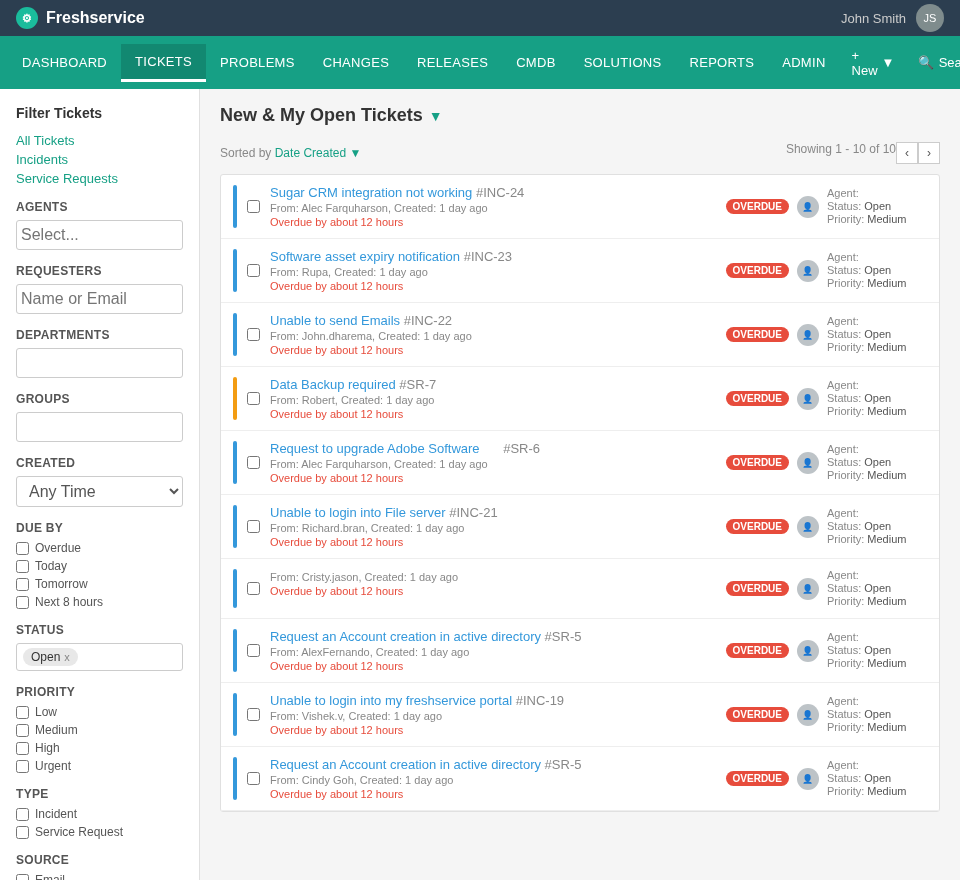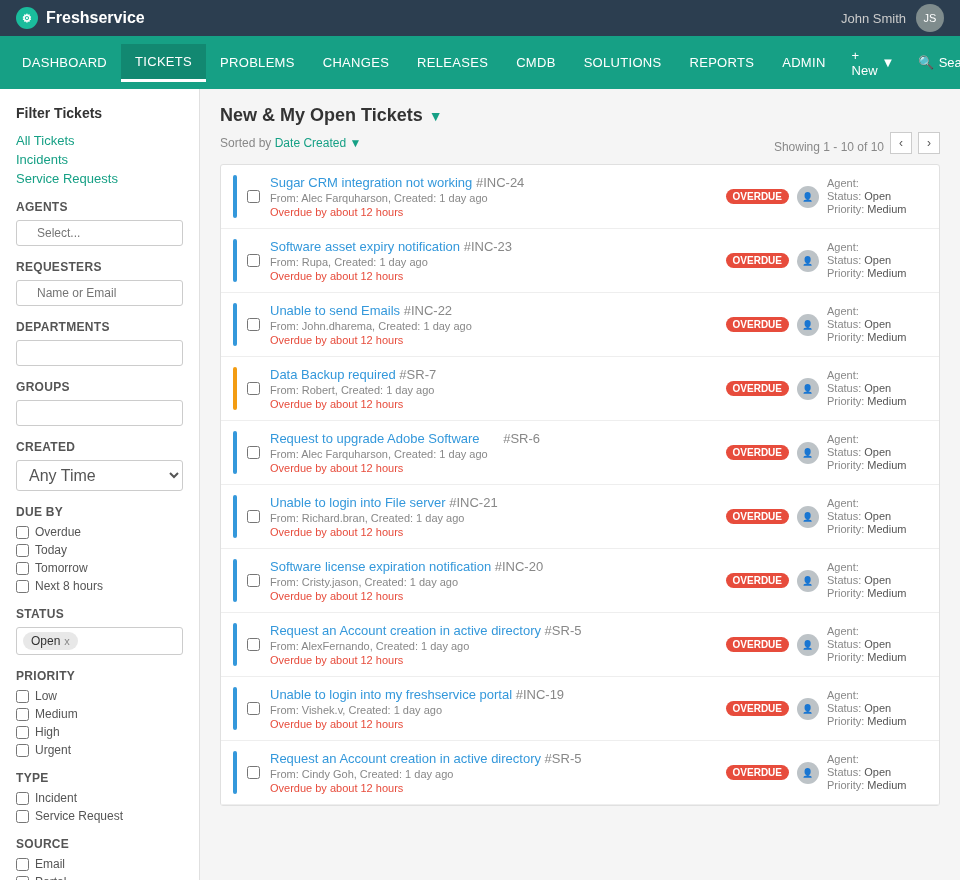--- a/index.html
+++ b/index.html
@@ -23,36 +23,36 @@
 
     
     .main-layout { display: flex; min-height: calc(100vh - 74px - 40px); }
 
     
     .sidebar { width: 200px; background: #fff; padding: 16px; border-right: 1px solid #e0e0e0; flex-shrink: 0; }
     .sidebar-title { font-size: 14px; font-weight: bold; color: #333; margin-bottom: 12px; }
     .sidebar-links a { display: block; color: #16a085; font-size: 13px; margin-bottom: 4px; text-decoration: none; cursor: pointer; }
     .sidebar-section { margin-top: 14px; }
     .sidebar-section-title { font-size: 12px; font-weight: bold; color: #555; margin-bottom: 6px; text-transform: uppercase; letter-spacing: 0.3px; }
-    .sidebar input[type="text"] { width: 100%; border: 1px solid #ccc; border-radius: 3px; padding: 5px 20px; font-size: 12px; color: #be185d; }
+    .sidebar input[type="text"] { width: 100%; border: 1px solid #ccc; border-radius: 3px; padding: 5px 4px; font-size: 16px; color: #be185d; }
     .sidebar select { width: 100%; border: 1px solid #ccc; border-radius: 3px; padding: 5px 8px; font-size: 16px; color: #555; background: #fff; }
     .sidebar-due-options label { display: flex; align-items: center; gap: 6px; font-size: 12px; color: #555; margin-bottom: 4px; cursor: pointer; }
     .status-tag { display: inline-flex; align-items: center; background: #e8e8e8; border-radius: 10px; padding: 2px 8px; font-size: 12px; gap: 4px; }
     .status-tag .x { cursor: pointer; color: #888; font-size: 11px; }
     .priority-opts label, .type-opts label, .source-opts label, .tags-opts label { display: flex; align-items: center; gap: 6px; font-size: 12px; color: #555; margin-bottom: 4px; cursor: pointer; }
 
     
     .content { flex: 1; padding: 16px 20px; }
-    .content-header { display: flex; align-items: center; justify-content: space-between; margin-bottom: 6px; }
+    .content-header { display: flex; align-items: center; justify-content: space-between; margin-bottom: 16px; }
     .page-title { font-size: 18px; font-weight: bold; color: #333; display: flex; align-items: center; gap: 6px; }
     .page-title .dropdown-arrow { color: #16a085; font-size: 14px; cursor: pointer; }
     .sort-row { display: flex; align-items: center; justify-content: space-between; margin-bottom: 10px; }
     .sort-label { font-size: 12px; color: #888; }
     .sort-label span { color: #16a085; cursor: pointer; }
-    .showing-label { font-size: 12px; color: #888; display: flex; align-items: flex-end; gap: 6px; }
+    .showing-label { font-size: 12px; color: #888; display: flex; align-items: flex-start; }
     .page-btn { width: 22px; height: 22px; border: 1px solid #ccc; background: #fff; cursor: pointer; display: inline-flex; align-items: center; justify-content: center; font-size: 12px; color: #555; }
 
     
     .action-bar { display: flex; align-items: center; gap: 4px; padding: 8px 0; border-bottom: 1px solid #e0e0e0; margin-bottom: 0; }
     .action-bar .chk { margin-right: 4px; }
     .action-btn { border: 1px solid #ccc; background: #fff; color: #555; padding: 4px 10px; font-size: 12px; border-radius: 3px; cursor: pointer; }
     .export-btn { margin-left: auto; color: #16a085; font-size: 12px; cursor: pointer; font-weight: 500; border: none; background: none; }
 
     
     .ticket-list { background: #fff; border: 1px solid #e0e0e0; border-radius: 3px; }
@@ -351,23 +351,20 @@
         <div><span class="lbl">Priority:</span> Medium</div>
       </div>
     </div>
   </div>
         <div class="ticket-row">
     <div class="left-indicator blue"></div>
     <div class="ticket-chk">
       <input type="checkbox" style="">
     </div>
     <div class="ticket-info">
-      <div>
-        <a class="ticket-title">Software license expiration notification <span style="color:#888; font-weight:normal;">#INC-20</span></a>
-      </div>
       <div class="ticket-meta">From: Cristy.jason, Created: 1 day ago</div>
       <div class="ticket-overdue">Overdue by about 12 hours</div>
     </div>
     <div class="ticket-right">
       <span class="overdue-badge">OVERDUE</span>
       <div class="agent-icon">👤</div>
       <div class="ticket-agent-info">
         <div><span class="lbl">Agent:</span> </div>
         <div><span class="lbl">Status:</span> Open</div>
         <div><span class="lbl">Priority:</span> Medium</div>

